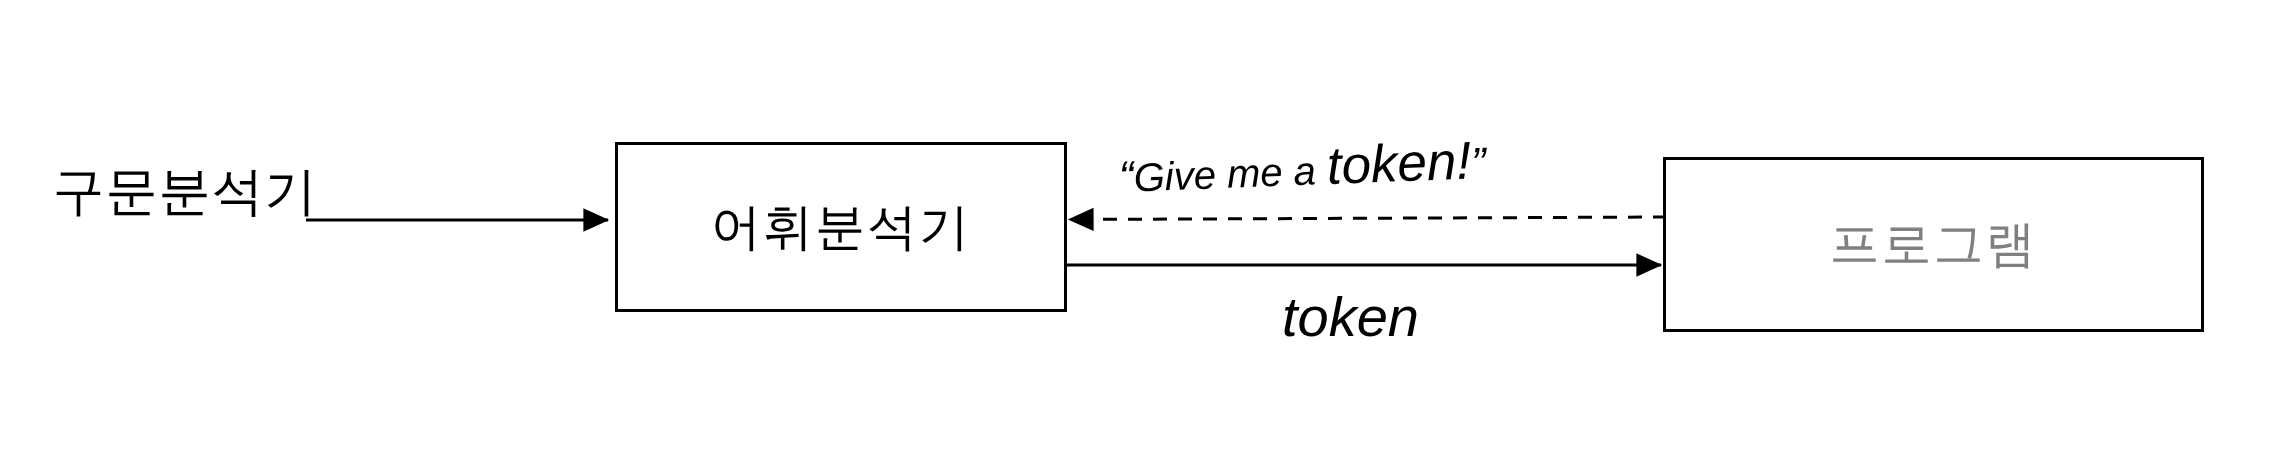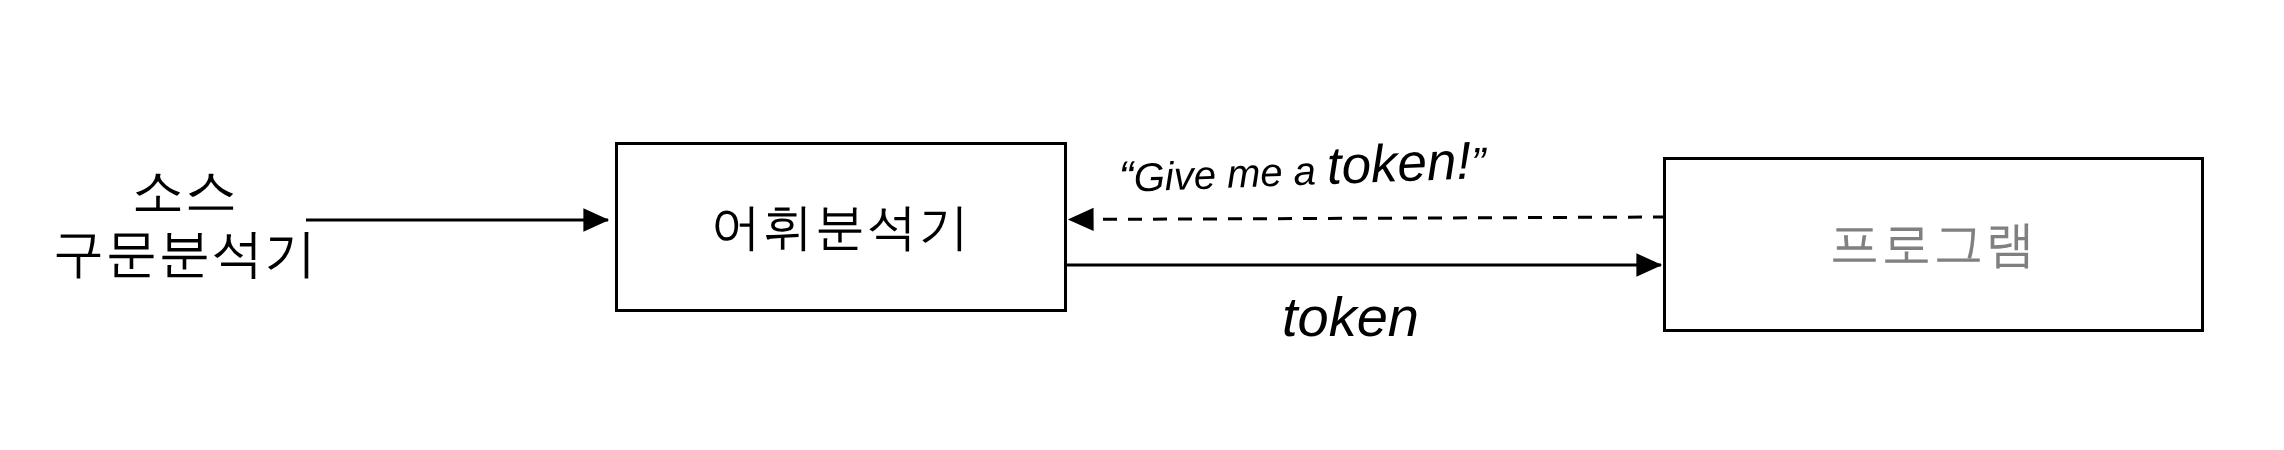--- a/index.html
+++ b/index.html
@@ -98,21 +98,20 @@
     font-size: 56px;
     line-height: 58px;
   }
 </style>
 </head>
 <body>
 
 <div id="canvas">
 
   <div class="source-label">
-    <span class="line">소스</span>
     <span class="line">구문분석기</span>
   </div>
 
   <svg class="arrow-svg" style="left:300px; top:200px;" width="325" height="40" viewBox="0 0 325 40">
     <defs>
       <marker id="head-solid-1" markerWidth="9" markerHeight="9" refX="8.2" refY="4.5" orient="auto" markerUnits="strokeWidth">
         <path d="M0,0.6 L8.6,4.5 L0,8.4 z" fill="#000000"></path>
       </marker>
     </defs>
     <line x1="6" y1="20" x2="308" y2="20" stroke="#000000" stroke-width="3" marker-end="url(#head-solid-1)"></line>

